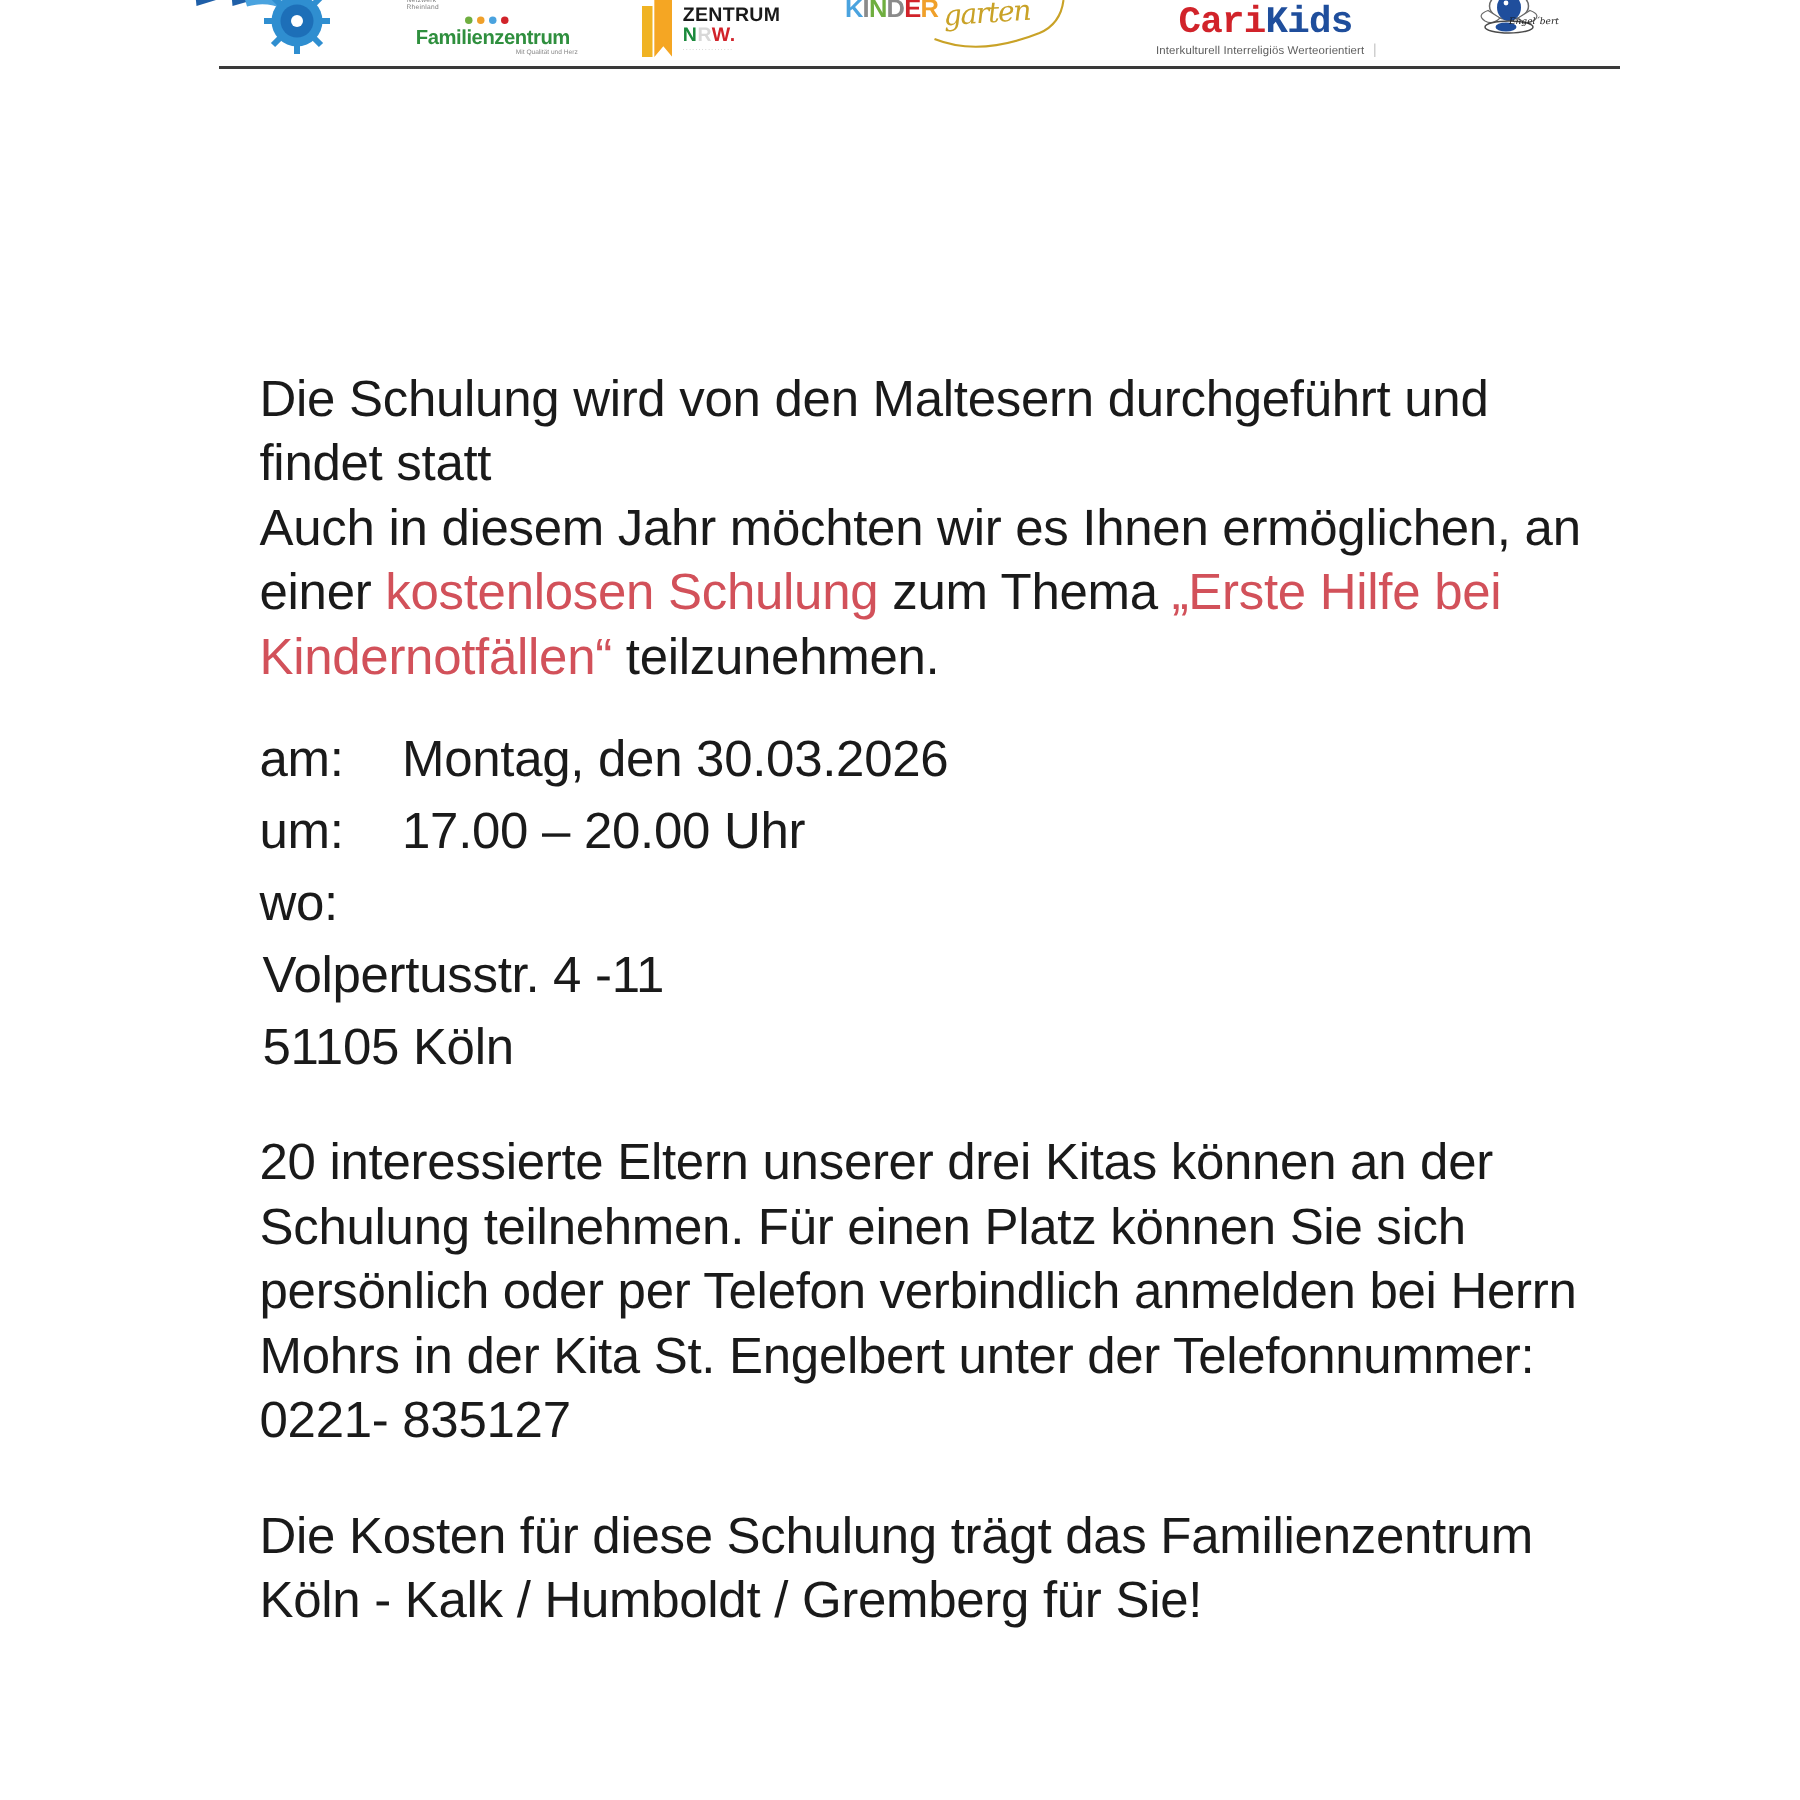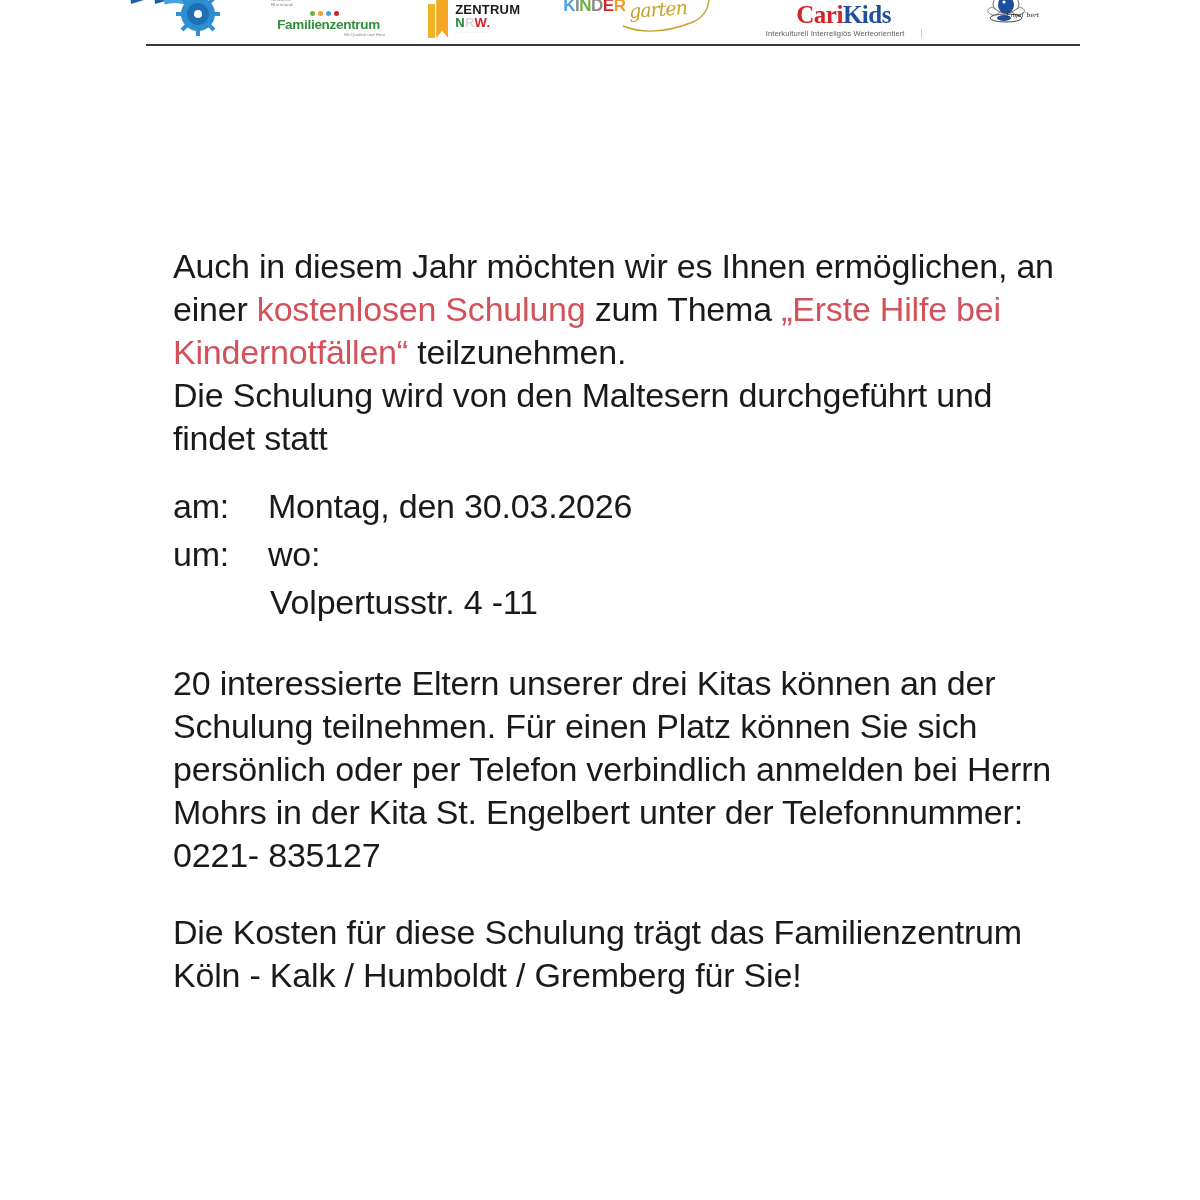--- a/index.html
+++ b/index.html
@@ -150,32 +150,32 @@
     letter-spacing: -1px;
     transform: rotate(-4deg);
   }
   .kg-swoosh { position: absolute; left: 60px; top: 0; }
 
   
   .logo-ck { width: 215px; }
   .ck-word {
     font-size: 25px; font-weight: bold; letter-spacing: -0.5px;
     line-height: 20px; white-space: nowrap;
-    font-family: Liberation Serif, serif;
+    font-family: Liberation Mono, monospace;
   }
   .ck-word .a { color: #d1232a; }
   .ck-word .b { color: #1f4e9c; }
   .ck-sub {
     margin-top: 4px;
     font-size: 7.6px;
     color: #5c5c5c;
     letter-spacing: .1px;
     white-space: nowrap;
     border-right: 1px solid #cfcfcf;
-    padding-right: 16px;
+    padding-right: 6px;
     text-align: right;
   }
 
   
   .logo-bird { width: 106px; }
   .bird-wrap { position: relative; width: 104px; height: 46px; }
   .bird-cap {
     position: absolute; left: 30px; top: 19px;
     font-family: "DejaVu Serif", serif;
     font-size: 6px; color: #1a1a1a; font-style: italic;
@@ -331,38 +331,40 @@
     </div>
   </div>
 
   <div class="rule"></div>
 
   <div class="heading">
   </div>
 
   <div class="body">
 
+    <p class="para">Die Schulung wird von den Maltesern durchgeführt und findet statt</p>
+
     <p class="para"><span>Auch in diesem Jahr möchten wir es Ihnen ermöglichen, an einer </span><span class="hl">kostenlosen Schulung</span><span> zum Thema </span><span class="hl">„Erste Hilfe bei Kindernotfällen“</span><span> teilzunehmen.</span></p>
-
-    <p class="para">Die Schulung wird von den Maltesern durchgeführt und findet statt</p>
 
     <div class="spacer-sm"></div>
 
     <div class="details">
       <div class="label">am:</div>
       <div class="value">Montag, den 30.03.2026</div>
 
       <div class="label">um:</div>
+      <div class="value">17.00 – 20.00 Uhr</div>
 
       <div class="label">wo:</div>
 
       <div class="label"></div>
       <div class="value indent">Volpertusstr. 4 -11</div>
 
       <div class="label"></div>
+      <div class="value indent">51105 Köln</div>
     </div>
 
     <div class="spacer-md"></div>
 
     <p class="para">20 interessierte Eltern unserer drei Kitas können an der Schulung teilnehmen. Für einen Platz können Sie sich persönlich oder per Telefon verbindlich anmelden bei Herrn Mohrs in der Kita St. Engelbert unter der Telefonnummer:  0221- 835127</p>
 
     <div class="spacer-md"></div>
 
     <p class="para">Die Kosten für diese Schulung trägt das Familienzentrum Köln - Kalk / Humboldt / Gremberg für Sie!</p>
   </div>

